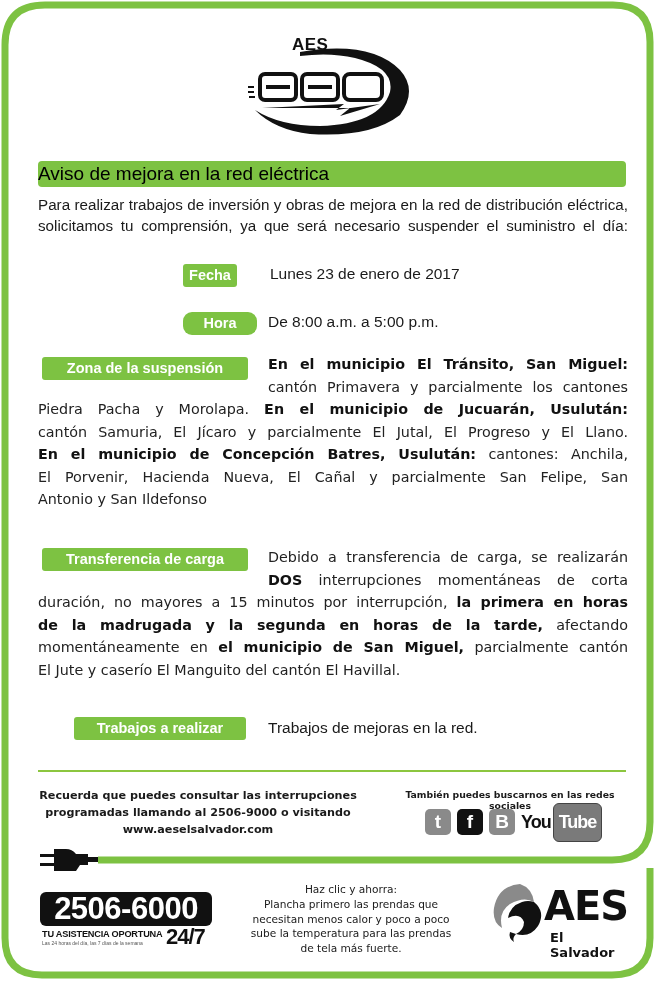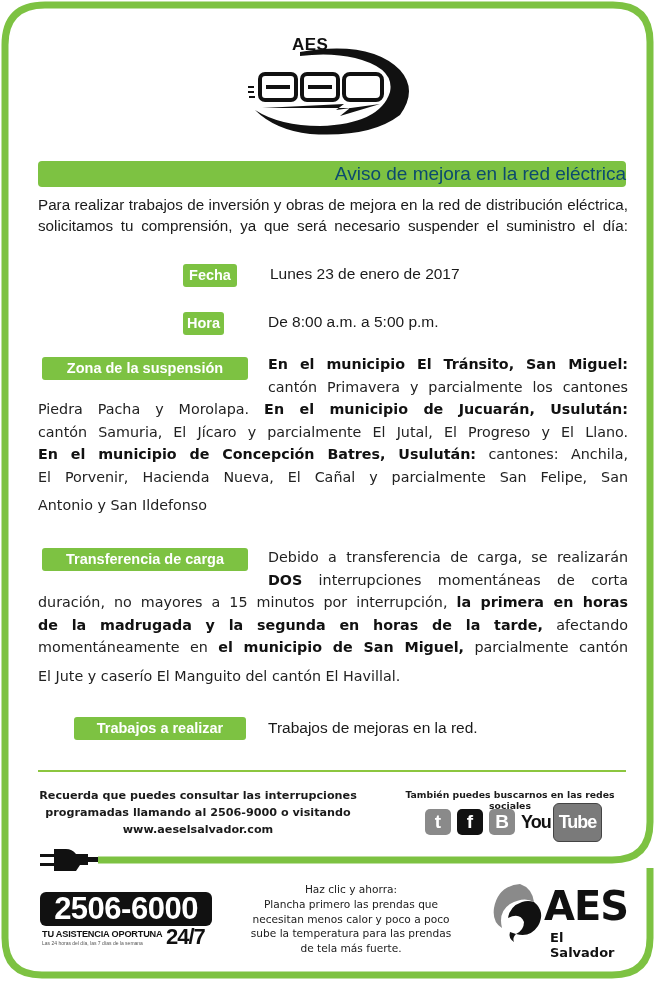--- a/index.html
+++ b/index.html
@@ -6,21 +6,21 @@
     html, body { width: 660px; height: 982px; background: #ffffff; overflow: hidden; }
     body { position: relative; font-family: "DejaVu Sans", sans-serif; color: #1a1a1a; }
 
     .frame-svg { position: absolute; left: 0; top: 0; width: 660px; height: 982px; z-index: 0; }
 
     .logo-eeo { position: absolute; left: 240px; top: 30px; width: 175px; height: 110px; z-index: 1; }
     .logo-eeo .aes-word { position: absolute; left: 52px; top: 5px; font-family: "Liberation Sans", sans-serif; font-weight: bold; font-size: 17px; color: #111; letter-spacing: 0.5px; }
 
     .title-bar {
       position: absolute; left: 38px; top: 161px; width: 588px; height: 26px;
-      background: #7dc242; border-radius: 4px; color: #0c4a6e; text-align: right;
+      background: #7dc242; border-radius: 4px; color: #000000; text-align: left;
       font-family: "Liberation Sans", sans-serif; font-size: 19px; line-height: 26px; z-index: 1;
     }
     .intro {
       position: absolute; left: 38px; top: 194px; width: 590px;
       font-family: "Liberation Sans", sans-serif; font-size: 15.2px; line-height: 21px; color: #1a1a1a; z-index: 1;
       text-align: justify; text-align-last: justify;
     }
     .intro .ln { display: block; }
 
     .badge {
@@ -30,21 +30,21 @@
     }
     .val {
       position: absolute; font-family: "Liberation Sans", sans-serif; font-size: 15.5px; color: #1a1a1a; z-index: 1; white-space: nowrap;
     }
 
     .para {
       position: absolute; left: 38px; width: 590px; z-index: 1;
       font-family: "DejaVu Sans", sans-serif; font-size: 14.3px; line-height: 22.5px; color: #222;
     }
     .para .row { display: block; text-align: justify; text-align-last: justify; white-space: nowrap; }
-    .para .row.last { text-align-last: left; margin-top: 6px; }
+    .para .row.last { text-align-last: left; }
     .para .row.indent { padding-left: 230px; }
     .para b { font-weight: bold; color: #111; }
 
     .divider { position: absolute; left: 38px; top: 770px; width: 588px; height: 2px; background: #8cc63f; z-index: 1; }
 
     .recuerda {
       position: absolute; left: 38px; top: 787px; width: 320px; text-align: center;
       font-family: "DejaVu Sans", sans-serif; font-weight: bold; font-size: 11.2px; line-height: 17px; color: #1a1a1a; z-index: 1;
     }
     .social-label {
@@ -102,21 +102,21 @@
 <div class="title-bar">Aviso de mejora en la red eléctrica</div>
 
 <div class="intro">
   <span class="ln">Para realizar trabajos de inversión y obras de mejora en la red de distribución eléctrica,</span>
   <span class="ln">solicitamos tu comprensión, ya que será necesario suspender el suministro  el día:</span>
 </div>
 
 <div class="badge" style="left:183px; top:264px; width:54px;">Fecha</div>
 <div class="val" style="left:270px; top:265px;">Lunes 23 de enero de 2017</div>
 
-<div class="badge" style="left:183px; top:312px; width:41px;">Hora</div>
+<div class="badge" style="left:183px; top:312px; width:74px;border-radius:9px;">Hora</div>
 <div class="val" style="left:268px; top:313px;">De 8:00 a.m. a 5:00 p.m.</div>
 
 <div class="badge" style="left:42px; top:357px; width:206px;">Zona de la suspensión</div>
 <div class="para" style="top:353px;">
   <span class="row indent"><b>En el municipio El Tránsito, San Miguel:</b></span>
   <span class="row indent">cantón Primavera y parcialmente los cantones</span>
   <span class="row"><span>Piedra Pacha y Morolapa. </span><b>En el municipio de Jucuarán, Usulután:</b></span>
   <span class="row">cantón Samuria, El Jícaro y parcialmente El Jutal, El Progreso y El Llano.</span>
   <span class="row"><b>En el municipio de Concepción Batres, Usulután:</b><span> cantones: Anchila,</span></span>
   <span class="row">El Porvenir, Hacienda Nueva, El Cañal y parcialmente San Felipe, San</span>

